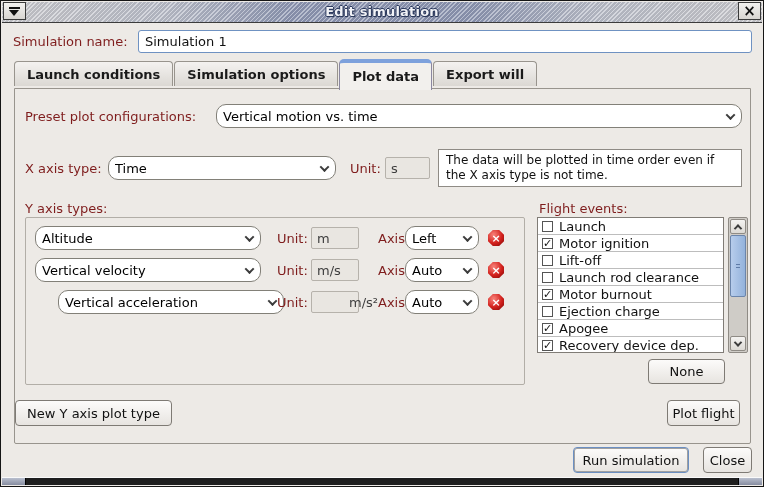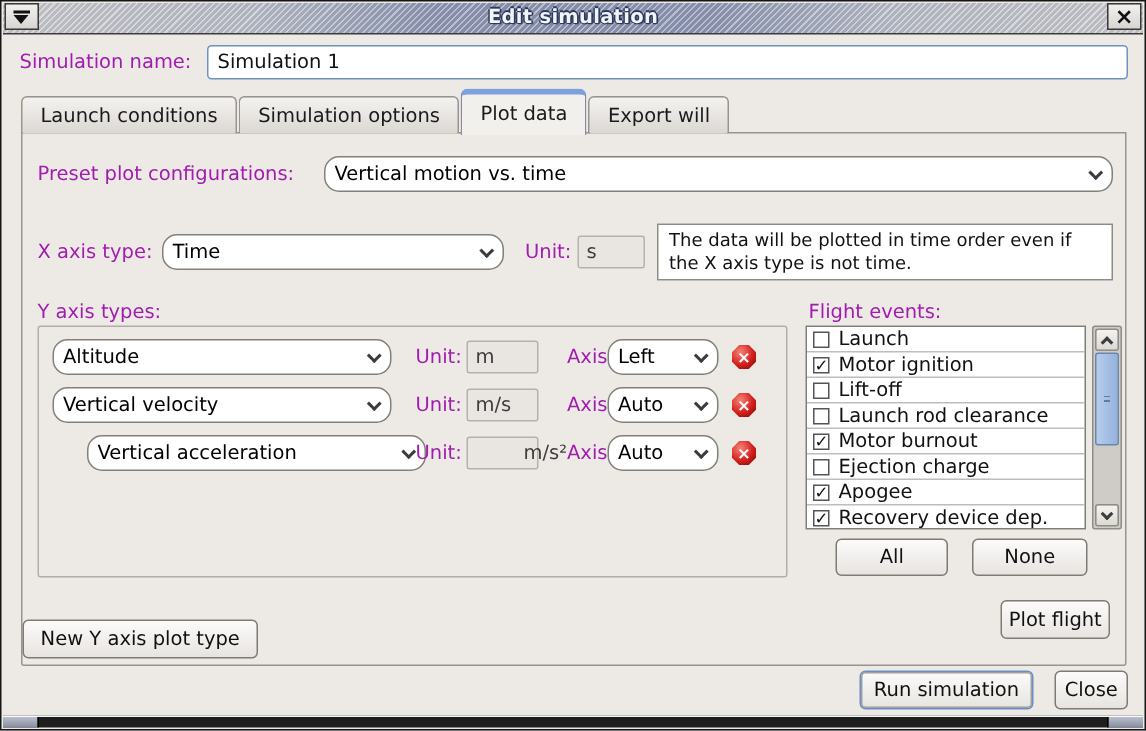--- a/index.html
+++ b/index.html
@@ -39,21 +39,21 @@
   
   .bottombar {
     position:absolute; left:1px; right:1px; bottom:1px; height:8px;
     background:#1e1e1e; border-top:1px solid #fafafa;
   }
   .bottombar .corner { position:absolute; top:0; bottom:0; width:24px; background:linear-gradient(#b9bfce,#878da0); }
   .bottombar .corner.left { left:0; border-right:1px solid #000; }
   .bottombar .corner.right { right:0; border-left:1px solid #000; }
 
   
-  .label { position:absolute; font-size:13px; color:#a21caf; white-space:nowrap; }
+  .label { position:absolute; font-size:13px; color:#7f1d1d; white-space:nowrap; }
 
   .textfield {
     position:absolute; background:#fff; border:1px solid #6f92c2; border-radius:3px;
     font-size:13px; color:#111; padding:0 6px; display:flex; align-items:center;
   }
 
   .combo {
     position:absolute; background:#fff; border:1px solid #828078; border-radius:10px;
     display:flex; align-items:center; font-size:13px; color:#000000; padding-left:6px;
   }
@@ -70,21 +70,21 @@
 
   .btn {
     position:absolute; background:linear-gradient(#fcfbfa,#e7e4e0);
     border:1px solid #7e7a74; border-radius:4px;
     font-size:13px; color:#111; display:flex; align-items:center; justify-content:center;
     font-family:inherit; cursor:default;
   }
   .btn.default { border:1px solid #6b8fc2; box-shadow:inset 0 0 0 1px #a0a0a0; }
 
   
-  .tabs { position:absolute; left:13px; top:57px; height:31px; display:flex; align-items:flex-end; z-index:3; }
+  .tabs { position:absolute; left:13px; top:57px; height:31px; display:flex; align-items:center; z-index:3;font-weight:bold; }
   .tab {
     height:25px; padding:0 12px; margin-right:1px;
     background:linear-gradient(#f4f2f0,#dbd8d3);
     border:1px solid #98948d; border-bottom:none; border-radius:4px 4px 0 0;
     font-size:13px; color:#1a1a1a; display:flex; align-items:center;
   }
   .tab.active {
     height:31px; background:#f2f0ed; border:1px solid #8a87a0; border-bottom:none;
     border-top:4px solid #7da1dc; border-radius:5px 5px 0 0; margin-bottom:-1px; z-index:4;
   }
@@ -295,28 +295,25 @@
         <span class="chev up"></span>
       </div>
     <div class="sb-thumb">
         <div class="sb-grip"></div>
       </div>
     <div class="sb-btn down">
         <span class="chev"></span>
       </div>
   </div>
 
-  <div class="btn" style="left:556px; top:358px; width:75px; height:25px;">
-    <span>All</span>
-  </div>
   <div class="btn" style="left:647px; top:358px; width:77px; height:25px;">
     <span>None</span>
   </div>
 
-  <div class="btn" style="left:14px; top:412px; width:157px; height:26px;">
+  <div class="btn" style="left:14px; top:399px; width:157px; height:26px;">
     <span>New Y axis plot type</span>
   </div>
   <div class="btn" style="left:666px; top:399px; width:73px; height:26px;">
     <span>Plot flight</span>
   </div>
 
   <div class="btn default" style="left:572px; top:446px; width:116px; height:26px;">
     <span>Run simulation</span>
   </div>
   <div class="btn" style="left:702px; top:446px; width:49px; height:26px;">

